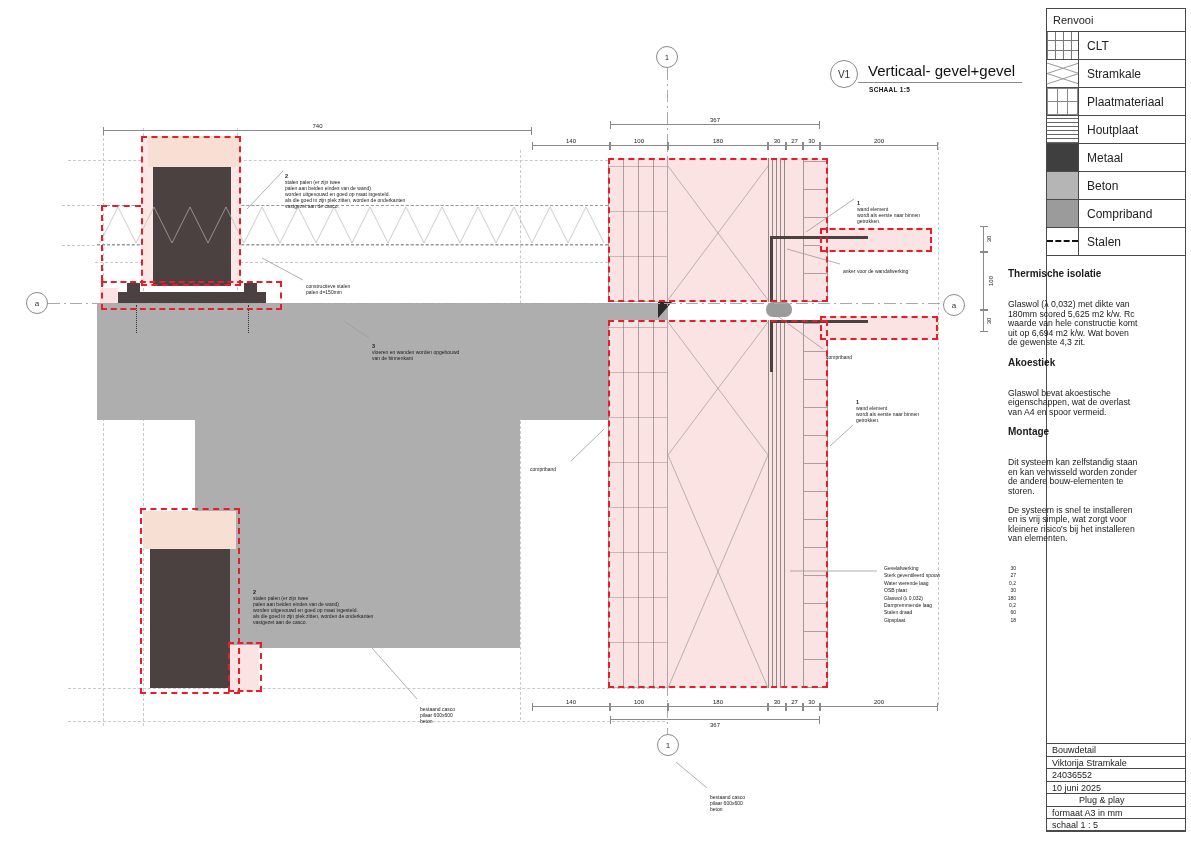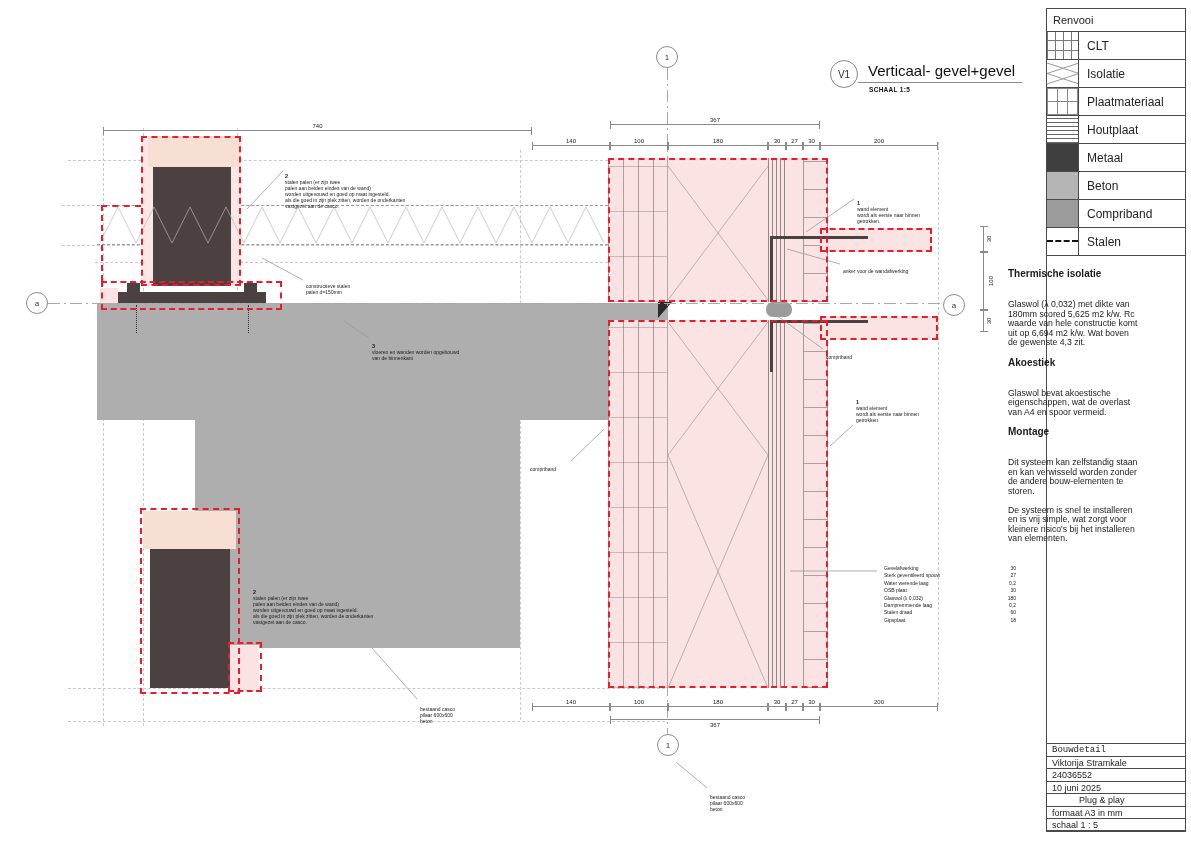--- a/index.html
+++ b/index.html
@@ -345,21 +345,21 @@
           <div class="sw-clt"></div>
         </div>
       <div class="lg-lb">CLT</div>
     </div>
     <div class="lg-row">
       <div class="lg-sw">
         <svg width="32" height="27" viewBox="0 0 32 27">
             <path d="M0 3 L32 13.5 L0 24 M32 3 L0 13.5 L32 24" stroke="#999" stroke-width="1" fill="none"></path>
           </svg>
       </div>
-      <div class="lg-lb">Isolatie</div>
+      <div class="lg-lb">Stramkale</div>
     </div>
     <div class="lg-row">
       <div class="lg-sw">
           <div class="sw-plaat"></div>
         </div>
       <div class="lg-lb">Plaatmateriaal</div>
     </div>
     <div class="lg-row">
       <div class="lg-sw">
           <div class="sw-hout"></div>
@@ -396,21 +396,21 @@
       <div class="sec">Glaswol bevat akoestische eigenschappen, wat de overlast van A4 en spoor vermeid.</div>
     </div>
     <div>
       <h4>Montage</h4>
       <div class="sec">Dit systeem kan zelfstandig staan en kan verwisseld worden zonder de andere bouw-elementen te storen.
 
 De systeem is snel te installeren en is vrij simple, wat zorgt voor kleinere risico's bij het installeren van elementen.</div>
     </div>
   </div>
 
-  <div class="tb-row" style="top:743px;font-family:Liberation Mono, monospace;">Bouwdetail</div>
+  <div class="tb-row" style="top:743px;">Bouwdetail</div>
   <div class="tb-row" style="top:755.5px;">Viktorija Stramkale</div>
   <div class="tb-row" style="top:768px;">24036552</div>
   <div class="tb-row" style="top:780.5px;">10 juni 2025</div>
   <div class="tb-row" style="top:793px;padding-left:32px;">Plug &amp; play</div>
   <div class="tb-row" style="top:805.5px;">formaat A3 in mm</div>
   <div class="tb-row tb-last" style="top:818px;">schaal 1 : 5</div>
 
 </div>
 
 </body></html>

